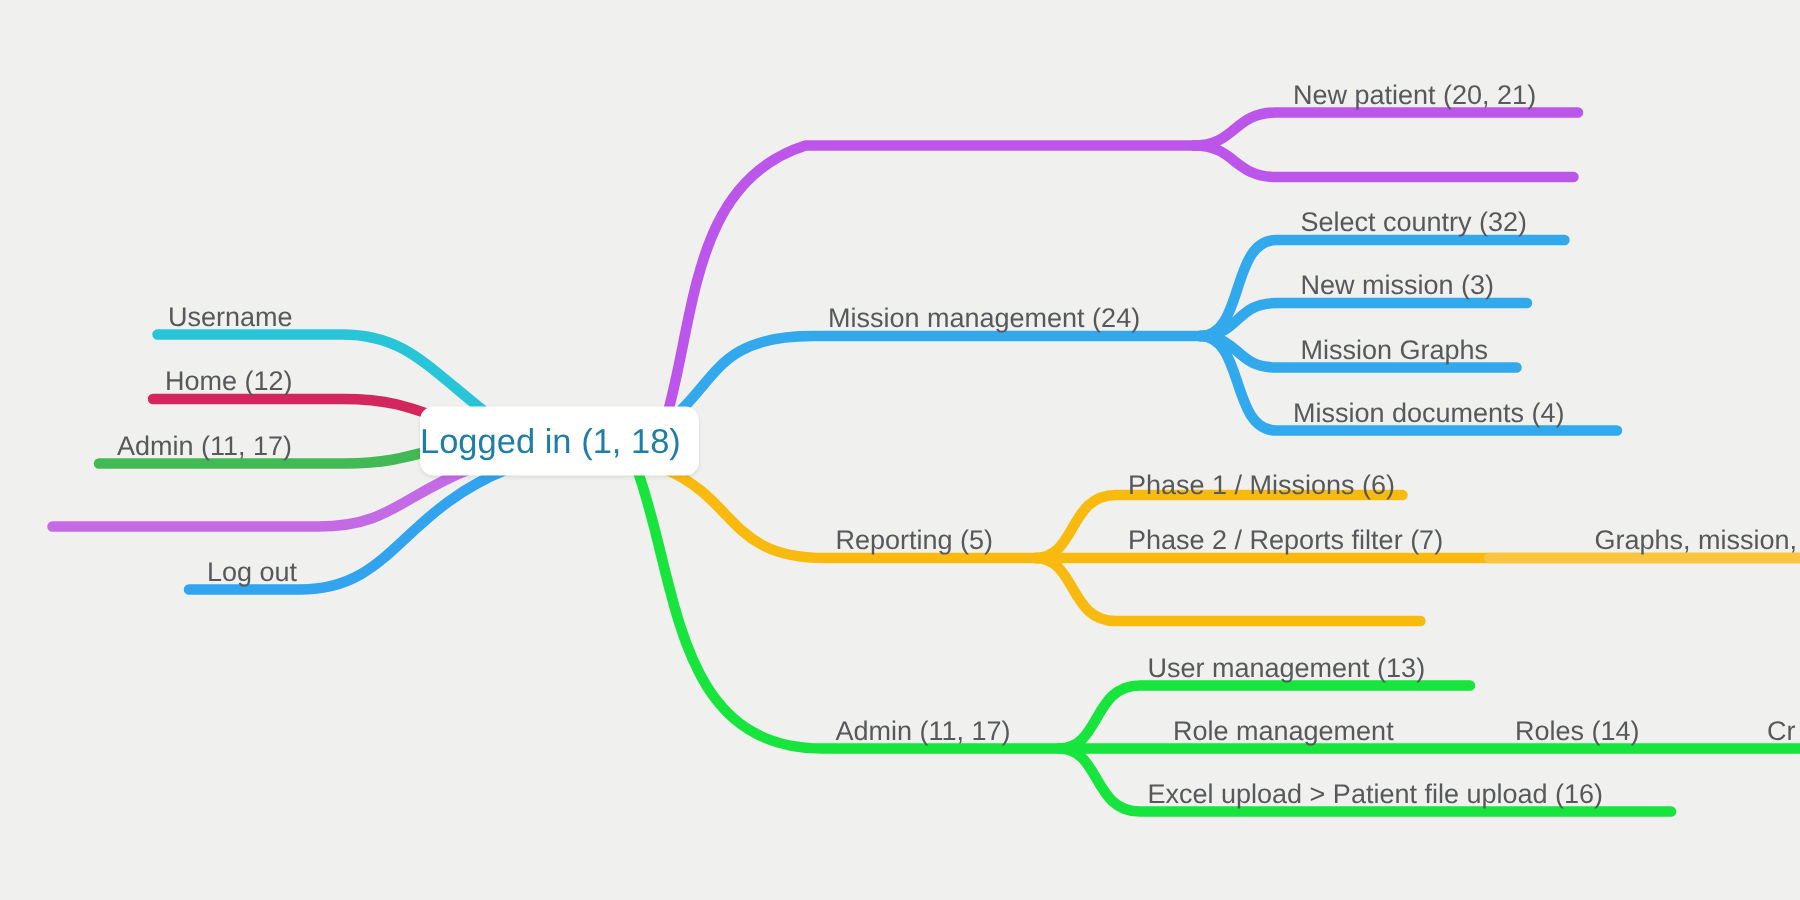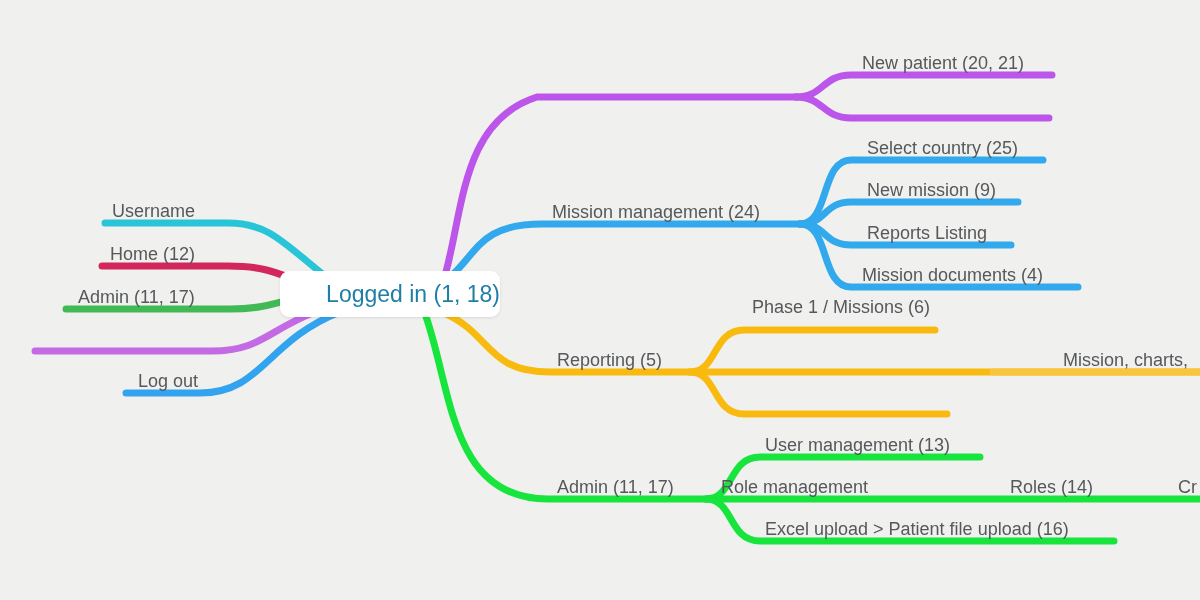--- a/index.html
+++ b/index.html
@@ -15,25 +15,25 @@
   .label{
     position:absolute;
     font-size:18px;
     line-height:22px;
     color:#56585b;
     white-space:nowrap;
   }
   .center-node{
     position:absolute;
     left:280px;top:271px;
-    width:220px;height:46px;
+    width:186px;height:46px;
     background:#ffffff;
     border-radius:9px;
     box-shadow:0 1px 3px rgba(0,0,0,0.10);
-    text-align:right;
+    text-align:left;
     line-height:46px;
     font-size:23px;
     color:#1e7ea6;
   }
 </style>
 </head>
 <body>
 
 <div class="stage">
 
@@ -71,27 +71,28 @@
   <div class="label" style="left:110px;top:243px">Home (12)</div>
   <div class="label" style="left:78px;top:286px">Admin (11, 17)</div>
   <div class="label" style="left:138px;top:370px">Log out</div>
 
   <div class="label" style="left:552px;top:201px">Mission management (24)</div>
   <div class="label" style="left:557px;top:349px">Reporting (5)</div>
   <div class="label" style="left:557px;top:476px">Admin (11, 17)</div>
 
   <div class="label" style="left:862px;top:52px">New patient (20, 21)</div>
 
-  <div class="label" style="left:867px;top:137px">Select country (25)</div>
-  <div class="label" style="left:867px;top:179px">New mission (9)</div>
-  <div class="label" style="left:867px;top:222px">Reports Listing</div>
+  <div class="label" style="left:867px;top:137px">Select country (32)</div>
+  <div class="label" style="left:867px;top:179px">New mission (3)</div>
+  <div class="label" style="left:867px;top:222px">Mission Graphs</div>
   <div class="label" style="left:862px;top:264px">Mission documents (4)</div>
 
-  <div class="label" style="left:752px;top:296px">Phase 1 / Missions (6)</div>
-  <div class="label" style="left:1063px;top:349px">Mission, charts,</div>
+  <div class="label" style="left:752px;top:312px">Phase 1 / Missions (6)</div>
+  <div class="label" style="left:752px;top:349px">Phase 2 / Reports filter (7)</div>
+  <div class="label" style="left:1063px;top:349px">Graphs, mission,</div>
 
   <div class="label" style="left:765px;top:434px">User management (13)</div>
-  <div class="label" style="left:721px;top:476px">Role management</div>
+  <div class="label" style="left:782px;top:476px">Role management</div>
   <div class="label" style="left:1010px;top:476px">Roles (14)</div>
   <div class="label" style="left:1178px;top:476px">Cr</div>
   <div class="label" style="left:765px;top:518px">Excel upload &gt; Patient file upload (16)</div>
 
 </div>
 
 </body></html>

